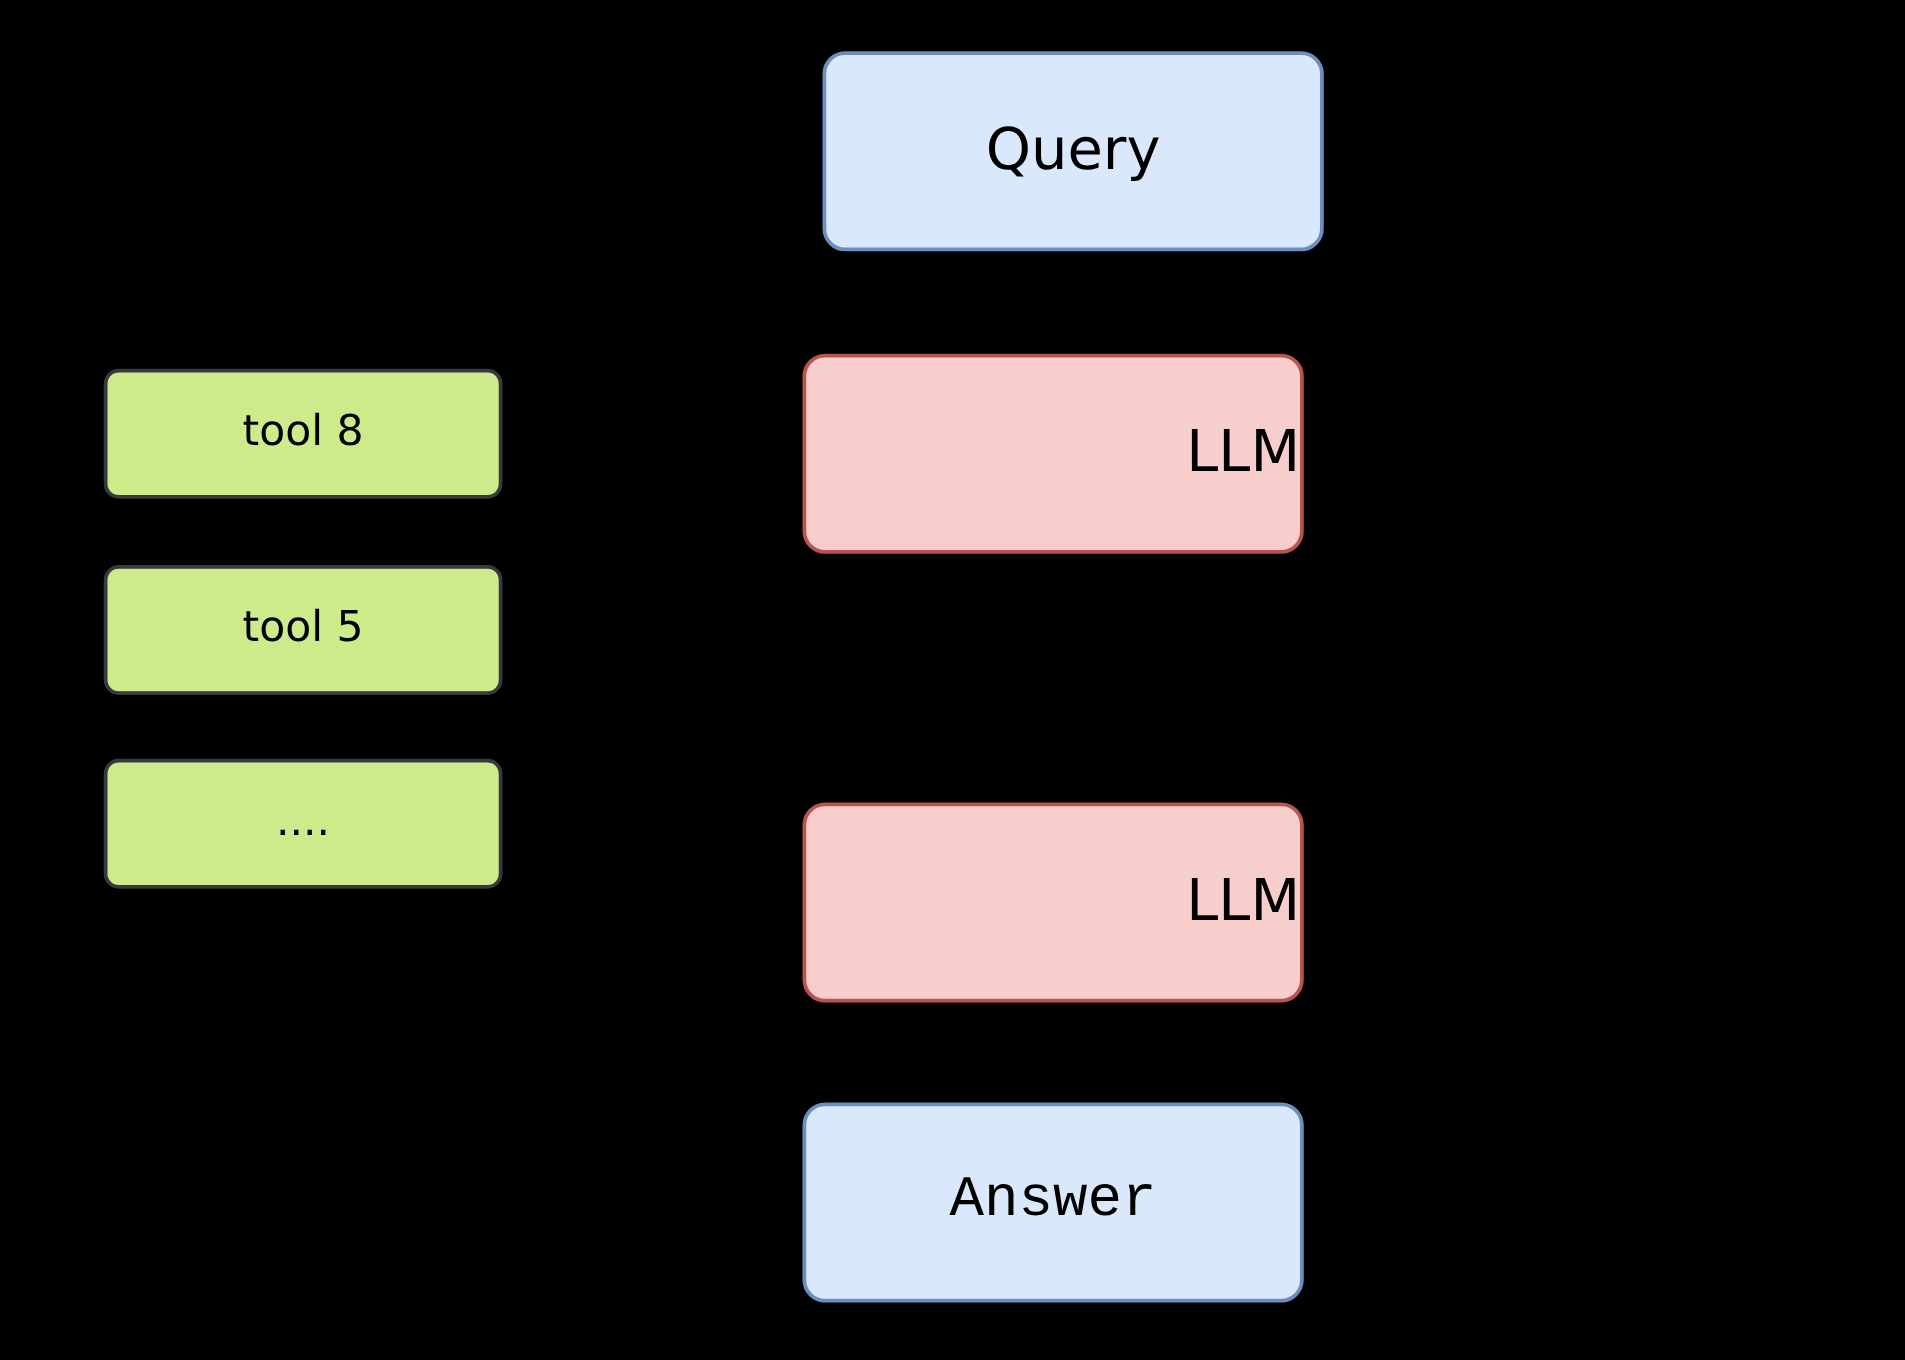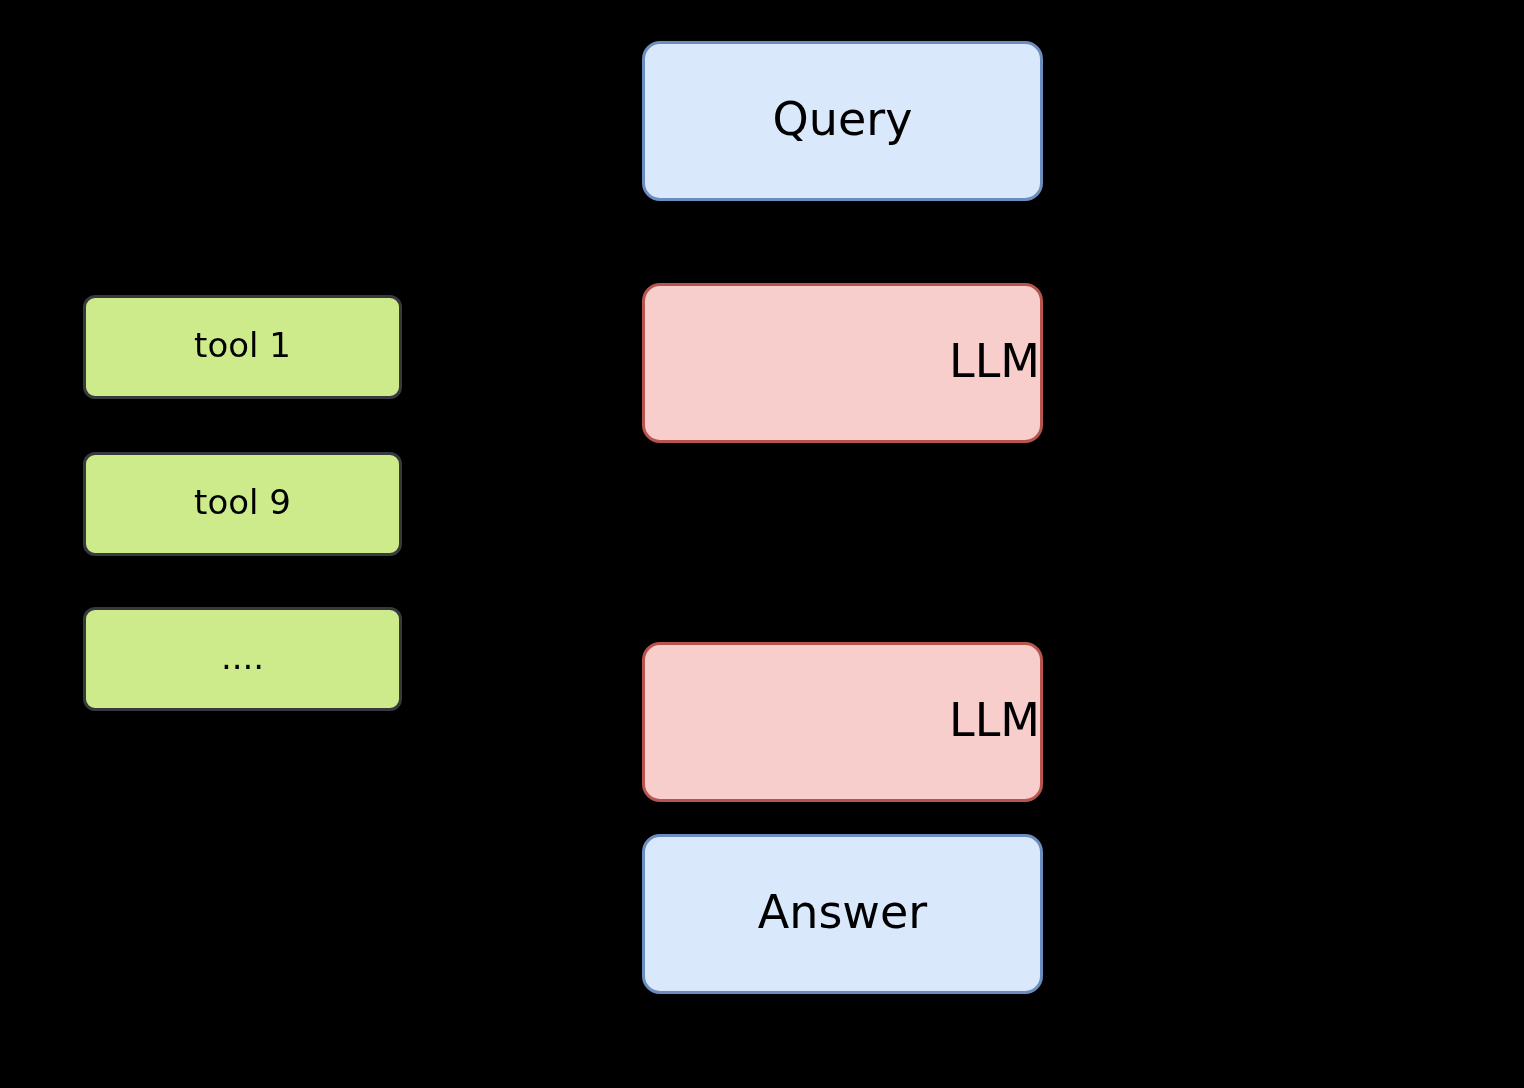--- a/index.html
+++ b/index.html
@@ -42,24 +42,24 @@
   }
   .flow-io {
     background: var(--io-fill, #dae8fc);
     border-color: var(--io-border, #6c8ebf);
   }
   .flow-model {
     background: var(--model-fill, #f8cecc);
     border-color: var(--model-border, #b85450);
     justify-content: flex-end;
   }
-  .pos-query  { top: 41px; }
+  .pos-query  { top: 41px; margin-left: 16px; }
   .pos-llm1   { top: 283px; }
   .pos-llm2   { top: 642px; }
-  .pos-answer { top: 834px; }
+  .pos-answer { top: 882px; font-family: Liberation Mono, monospace; }
   
   .tool-node {
     left: 83px;
     width: 319px;
     height: 104px;
     border-width: 3px;
     border-radius: 12px;
     font-size: 34px;
     background: var(--tool-fill, #cdeb8b);
     border-color: var(--tool-border, #36393d);
@@ -68,25 +68,25 @@
   .pos-tool2 { top: 452px; }
   .pos-tool3 { top: 607px; }
   .pos-tool4 { top: 763px; }
 </style>
 </head>
 <body>
 
 <div class="canvas">
 
   <div class="node tool-node pos-tool1">
-    <span class="label">tool 1</span>
+    <span class="label">tool 8</span>
   </div>
 
   <div class="node tool-node pos-tool2">
-    <span class="label">tool 9</span>
+    <span class="label">tool 5</span>
   </div>
 
   <div class="node tool-node pos-tool3">
     <span class="label">....</span>
   </div>
 
 
   <div class="node flow-node flow-io pos-query">
     <span class="label">Query</span>
   </div>

